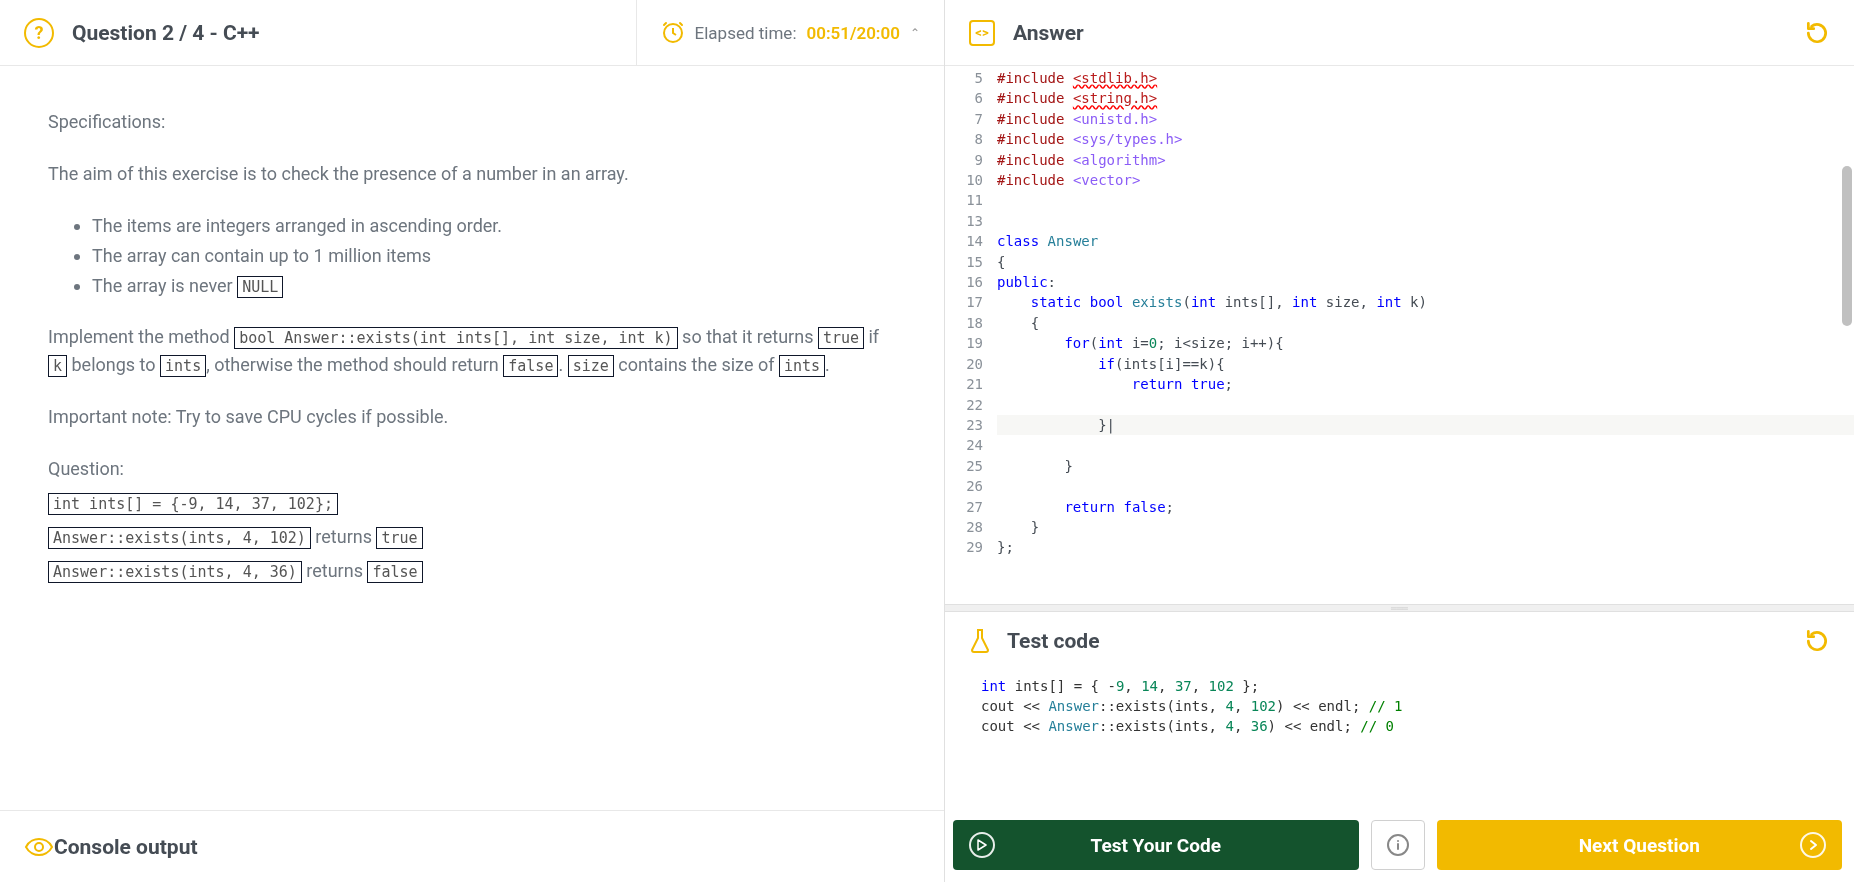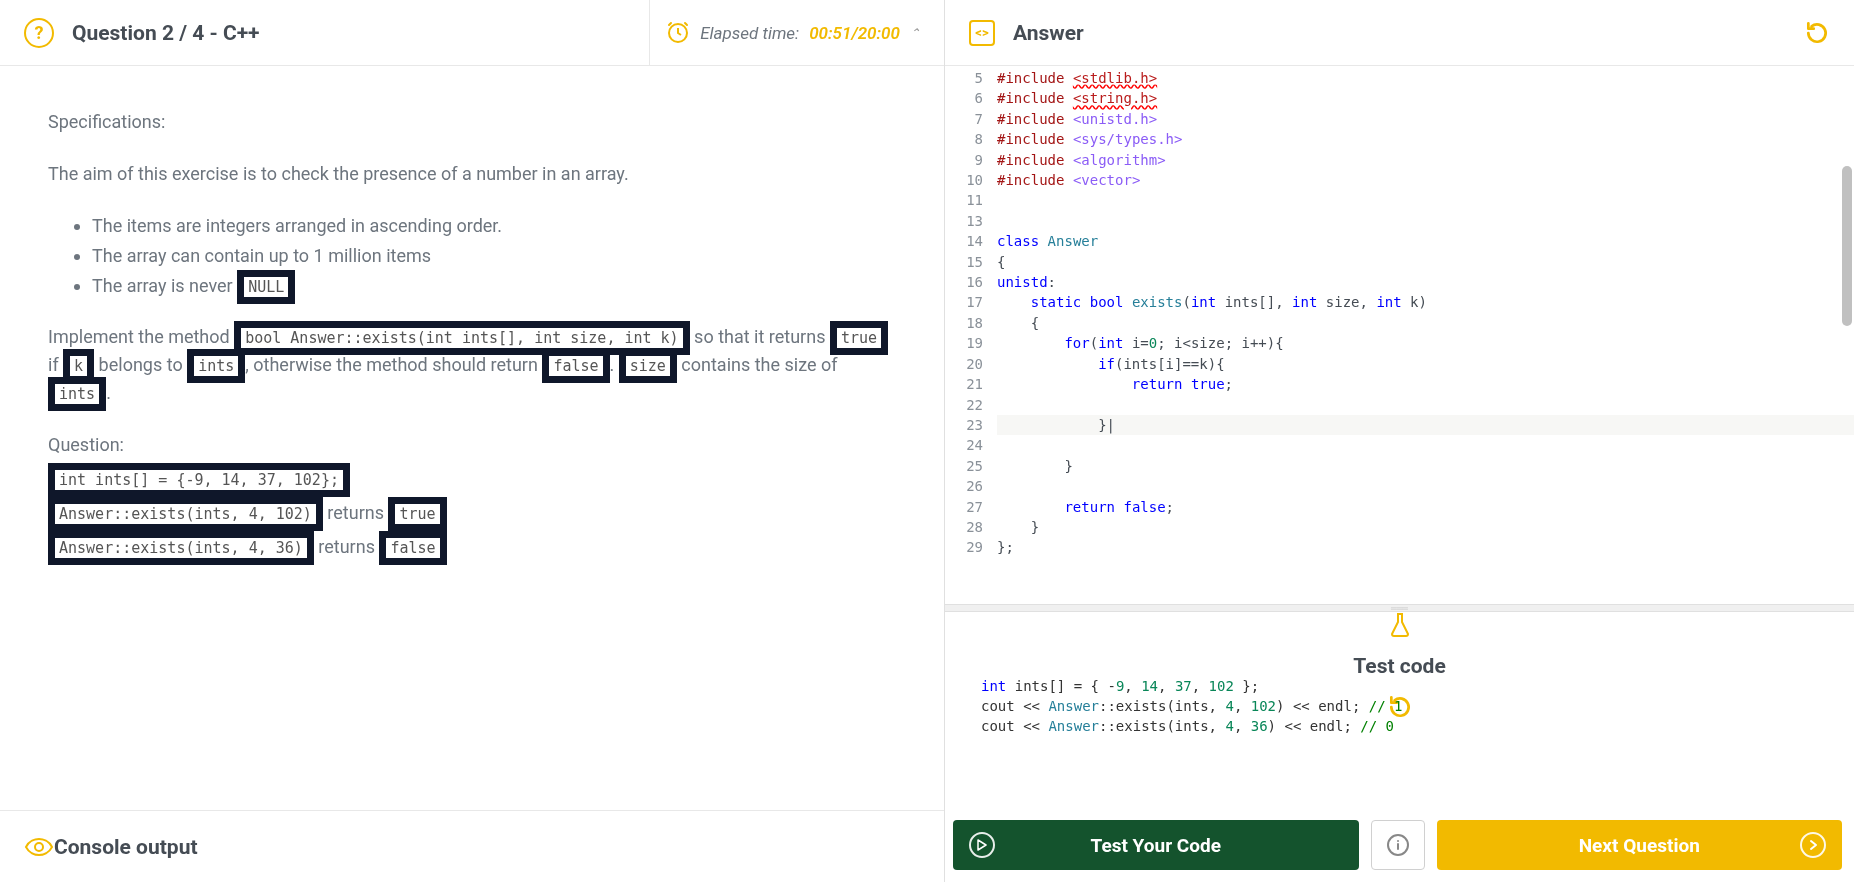--- a/index.html
+++ b/index.html
@@ -2,30 +2,30 @@
 <html><head>
 <meta charset="utf-8">
 <style>
 * { box-sizing: border-box; margin: 0; padding: 0; }
 body { font-family: -apple-system, BlinkMacSystemFont, "Segoe UI", Roboto, Helvetica, Arial, sans-serif; color: #454c54; background: #fff; width: 1854px; height: 882px; overflow: hidden; display: flex; }
 .left-pane { width: 945px; display: flex; flex-direction: column; border-right: 1px solid #e0e0e0; }
 .right-pane { flex: 1; display: flex; flex-direction: column; position: relative; }
 .header { display: flex; align-items: center; height: 66px; border-bottom: 1px solid #e8e8e8; padding: 0 24px; }
 .q-icon { width: 30px; height: 30px; border: 2px solid #f2ba00; border-radius: 50%; color: #f2ba00; font-weight: bold; display: flex; align-items: center; justify-content: center; font-size: 18px; margin-right: 18px; flex-shrink: 0; }
 .q-title { font-size: 21px; font-weight: 700; color: #454c54; flex: 1; }
-.timer-box { display: flex; align-items: center; padding-left: 16px; border-left: 1px solid #e8e8e8; height: 100%; color: #6d757e; font-size: 17px; gap: 10px; font-style: italic; }
+.timer-box { display: flex; align-items: center; padding-left: 24px; border-left: 1px solid #e8e8e8; height: 100%; color: #6d757e; font-size: 17px; gap: 10px; }
 .timer-icon { width: 24px; height: 24px; position: relative; }
 .timer-icon svg { stroke: #f2ba00; fill: none; stroke-width: 2; }
 .elapsed-value { color: #f2ba00; font-weight: 600; }
 .chevron { font-size: 12px; color: #999; }
 .problem { padding: 42px 48px; flex: 1; overflow: auto; font-size: 18px; color: #6d757e; line-height: 1.55; }
 .problem p { margin-bottom: 24px; }
 .problem ul { margin-left: 44px; margin-bottom: 24px; }
 .problem li { margin-bottom: 2px; }
-.mono { font-family: "DejaVu Sans Mono", Consolas, monospace; font-size: 15px; border: 7px solid #0f172a; padding: 1px 4px; color: #555; background: #fff; white-space: nowrap; }
+.mono { font-family: "DejaVu Sans Mono", Consolas, monospace; font-size: 15px; border: 1px solid #0f172a; padding: 1px 4px; color: #555; background: #fff; white-space: nowrap; }
 .example-line { margin-bottom: 6px; }
 .console-bar { height: 72px; border-top: 1px solid #e8e8e8; display: flex; align-items: center; padding: 0 24px; }
 .eye-icon { width: 30px; height: 20px; }
 .eye-icon svg { stroke: #f2ba00; fill: none; stroke-width: 2; }
 .console-title { font-size: 21px; font-weight: 700; color: #454c54; }
 .answer-header { height: 66px; border-bottom: 1px solid #e8e8e8; display: flex; align-items: center; padding: 0 24px; gap: 18px; }
 .code-icon { width: 26px; height: 26px; border: 2.5px solid #f2ba00; border-radius: 4px; display: flex; align-items: center; justify-content: center; color: #f2ba00; font-size: 13px; font-weight: bold; }
 .answer-title { font-size: 21px; font-weight: 700; color: #454c54; flex: 1; }
 .reset-icon { width: 26px; height: 26px; }
 .reset-icon svg { stroke: #f2ba00; fill: none; stroke-width: 2.5; }
@@ -34,21 +34,21 @@
 .gutter { width: 52px; text-align: right; padding-right: 14px; color: #8a9199; user-select: none; flex-shrink: 0; }
 .code-text { flex: 1; }
 .code-text.hl { background: #f7f7f5; }
 .kw-pre { color: #a31515; }
 .kw-inc { color: #8b5cf6; }
 .kw-blue { color: #0000ff; }
 .kw-type { color: #267f99; }
 .kw-num { color: #098658; }
 .kw-err { color: #b91c1c; text-decoration: wavy underline red; }
 .splitter { height: 8px; background: #f0f0f0; border-top: 1px solid #e0e0e0; border-bottom: 1px solid #e0e0e0; text-align: center; font-size: 8px; color: #ccc; line-height: 8px; }
-.test-header { height: 58px; border-top: none; display: flex; align-items: center; padding: 0 24px; gap: 16px; flex-direction: column; }
+.test-header { height: 58px; border-top: none; display: flex; align-items: center; padding: 0 24px; gap: 16px; }
 .flask-icon { width: 22px; height: 26px; }
 .flask-icon svg { stroke: #f2ba00; fill: none; stroke-width: 2; }
 .test-title { font-size: 21px; font-weight: 700; color: #454c54; flex: 1; }
 .test-code { font-family: "DejaVu Sans Mono", Consolas, monospace; font-size: 14px; padding: 6px 36px 20px 36px; color: #333; line-height: 20px; white-space: pre; height: 140px; overflow: auto; }
 .tc-kw { color: #0000ff; }
 .tc-type { color: #267f99; }
 .tc-num { color: #098658; }
 .tc-cm { color: #008000; }
 .action-bar { height: 72px; display: flex; gap: 12px; padding: 10px 12px 12px 8px; }
 .btn { display: flex; align-items: center; justify-content: center; font-size: 19px; font-weight: 700; color: #fff; border-radius: 4px; cursor: pointer; gap: 12px; position: relative; }
@@ -84,20 +84,21 @@
     <p>Specifications:</p>
     <p>The aim of this exercise is to check the presence of a number in an array.</p>
     <ul>
       <li>The items are integers arranged in ascending order.</li>
       <li>The array can contain up to 1 million items</li>
       <li><span>The array is never </span><span class="mono">NULL</span></li>
     </ul>
     <p>
       <span>Implement the method </span><span class="mono">bool Answer::exists(int ints[], int size, int k)</span><span> so that it returns </span><span class="mono">true</span><span> if </span><span class="mono">k</span><span> belongs to </span><span class="mono">ints</span><span>, otherwise the method should return </span><span class="mono">false</span><span>. </span><span class="mono">size</span><span> contains the size of </span><span class="mono">ints</span><span>.</span>
     </p>
+    <p>Important note: Try to save CPU cycles if possible.</p>
     <div>
       <div class="example-line">Question:</div>
       <div class="example-line"><span class="mono">int ints[] = {-9, 14, 37, 102};</span></div>
       <div class="example-line"><span class="mono">Answer::exists(ints, 4, 102)</span><span> returns </span><span class="mono">true</span></div>
       <div class="example-line"><span class="mono">Answer::exists(ints, 4, 36)</span><span> returns </span><span class="mono">false</span></div>
     </div>
   </div>
 
   <div class="console-bar">
     <span class="eye-icon">
@@ -126,21 +127,21 @@
   <div class="code-line"><div class="gutter">5</div><div class="code-text"><span class="kw-pre">#include</span> <span class="kw-err">&lt;stdlib.h&gt;</span></div></div>
       <div class="code-line"><div class="gutter">6</div><div class="code-text"><span class="kw-pre">#include</span> <span class="kw-err">&lt;string.h&gt;</span></div></div>
       <div class="code-line"><div class="gutter">7</div><div class="code-text"><span class="kw-pre">#include</span> <span class="kw-inc">&lt;unistd.h&gt;</span></div></div>
       <div class="code-line"><div class="gutter">8</div><div class="code-text"><span class="kw-pre">#include</span> <span class="kw-inc">&lt;sys/types.h&gt;</span></div></div>
       <div class="code-line"><div class="gutter">9</div><div class="code-text"><span class="kw-pre">#include</span> <span class="kw-inc">&lt;algorithm&gt;</span></div></div>
       <div class="code-line"><div class="gutter">10</div><div class="code-text"><span class="kw-pre">#include</span> <span class="kw-inc">&lt;vector&gt;</span></div></div>
       <div class="code-line"><div class="gutter">11</div><div class="code-text"></div></div>
       <div class="code-line"><div class="gutter">13</div><div class="code-text"></div></div>
       <div class="code-line"><div class="gutter">14</div><div class="code-text"><span class="kw-blue">class</span> <span class="kw-type">Answer</span></div></div>
       <div class="code-line"><div class="gutter">15</div><div class="code-text">{</div></div>
-      <div class="code-line"><div class="gutter">16</div><div class="code-text"><span class="kw-blue">unistd</span>:</div></div>
+      <div class="code-line"><div class="gutter">16</div><div class="code-text"><span class="kw-blue">public</span>:</div></div>
       <div class="code-line"><div class="gutter">17</div><div class="code-text">    <span class="kw-blue">static</span> <span class="kw-blue">bool</span> <span class="kw-type">exists</span>(<span class="kw-blue">int</span> ints[], <span class="kw-blue">int</span> size, <span class="kw-blue">int</span> k)</div></div>
       <div class="code-line"><div class="gutter">18</div><div class="code-text">    {</div></div>
       <div class="code-line"><div class="gutter">19</div><div class="code-text">        <span class="kw-blue">for</span>(<span class="kw-blue">int</span> i=<span class="kw-num">0</span>; i&lt;size; i++){</div></div>
       <div class="code-line"><div class="gutter">20</div><div class="code-text">            <span class="kw-blue">if</span>(ints[i]==k){</div></div>
       <div class="code-line"><div class="gutter">21</div><div class="code-text">                <span class="kw-blue">return</span> <span class="kw-blue">true</span>;</div></div>
       <div class="code-line"><div class="gutter">22</div><div class="code-text"></div></div>
       <div class="code-line"><div class="gutter">23</div><div class="code-text hl">            }|</div></div>
       <div class="code-line"><div class="gutter">24</div><div class="code-text"></div></div>
       <div class="code-line"><div class="gutter">25</div><div class="code-text">        }</div></div>
       <div class="code-line"><div class="gutter">26</div><div class="code-text"></div></div>

